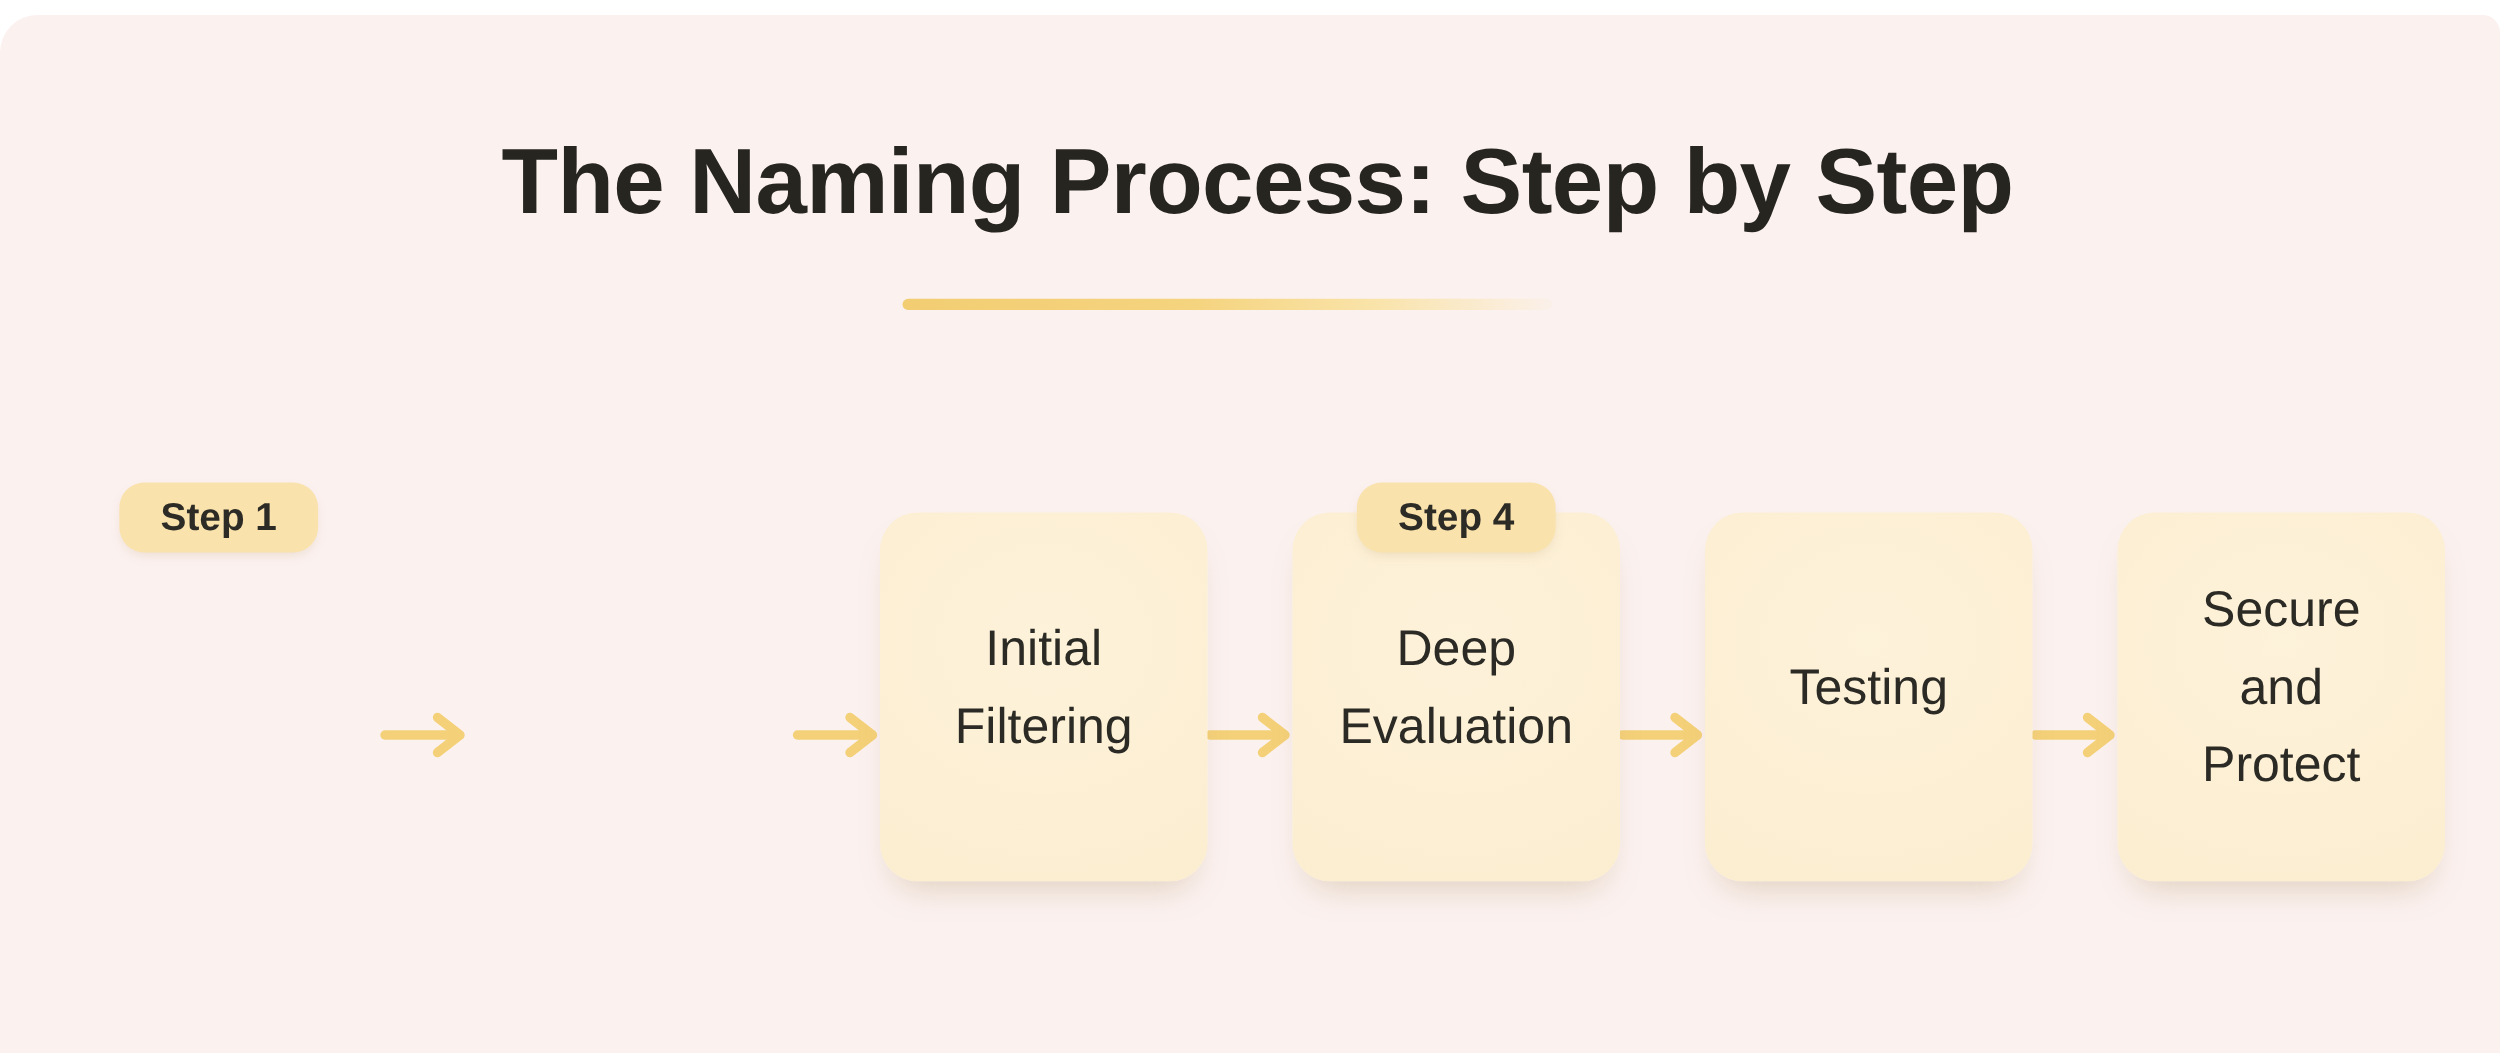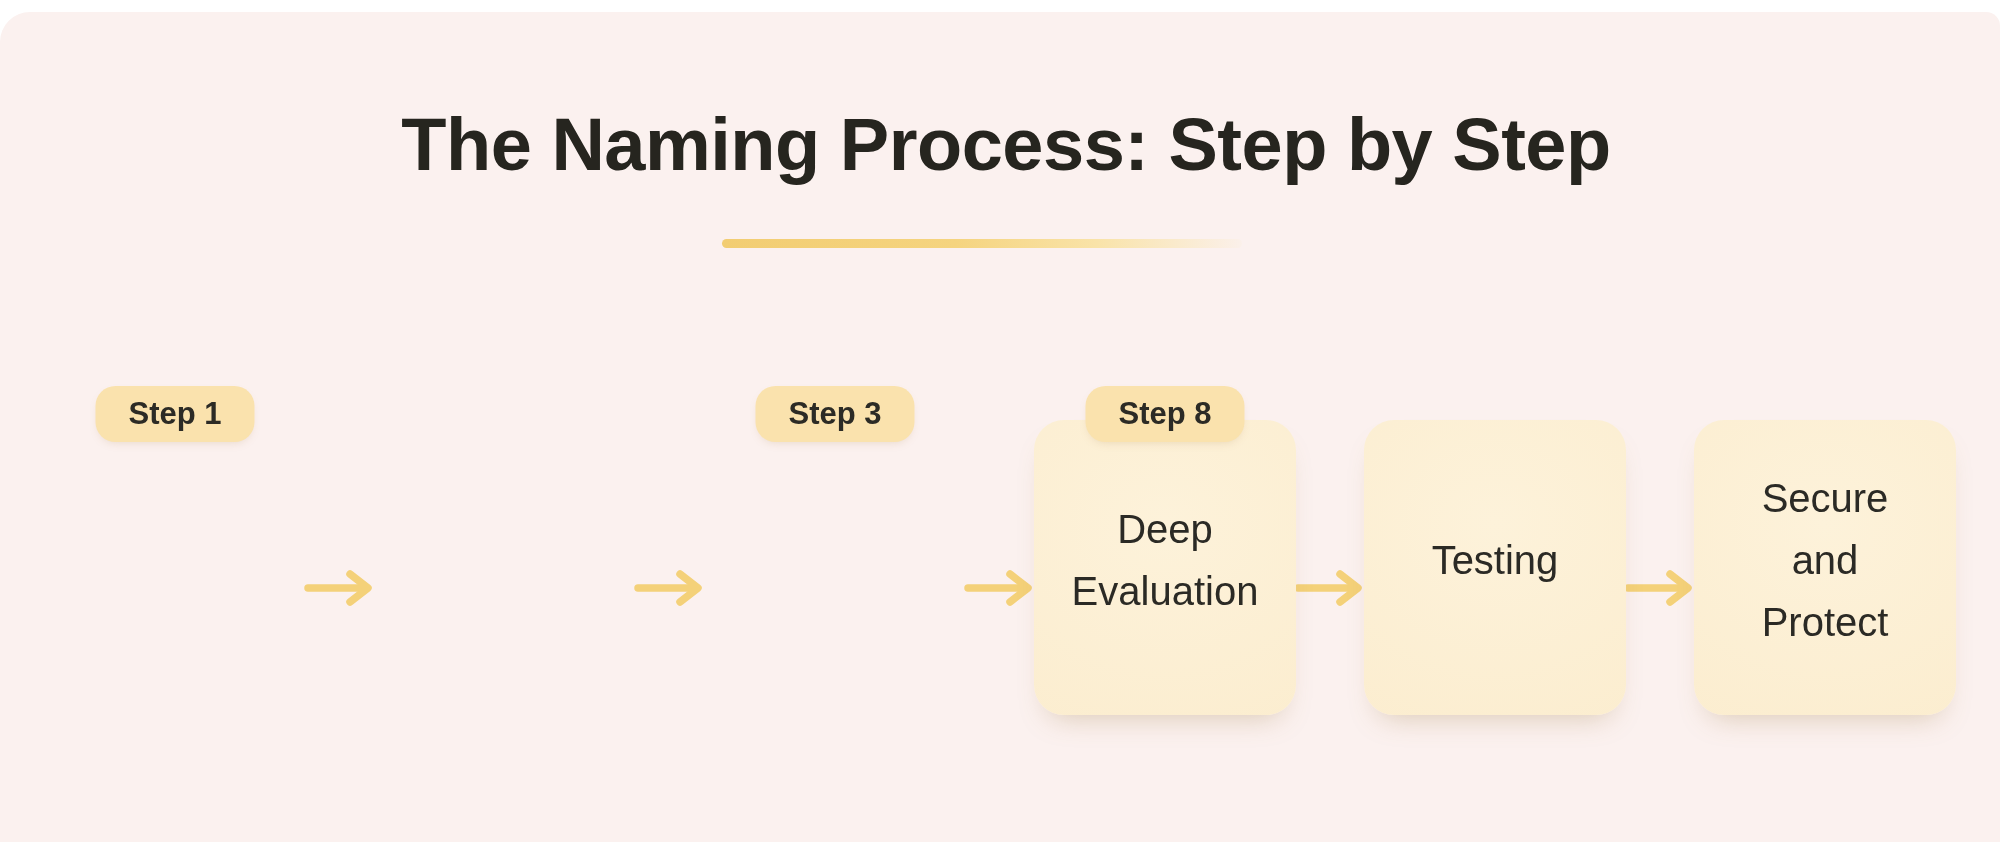--- a/index.html
+++ b/index.html
@@ -47,21 +47,21 @@
   .steps-row {
     margin-top: 138px;
     padding: 0 44px;
     display: flex;
     align-items: flex-start;
   }
   .step {
     position: relative;
     flex: 0 0 auto;
     width: 262px;
-    padding-top: 34px;
+    padding-top: 24px;
   }
   .step-badge {
     position: absolute;
     top: 0;
     left: 50%;
     transform: translateX(-50%);
     z-index: 2;
     height: 56px;
     padding: 0 33px;
     display: flex;
@@ -143,32 +143,35 @@
       </div>
 
       <div class="arrow-cell">
         <svg class="arrow-svg" viewBox="0 0 76 42">
           <path d="M6 21 H60"></path>
           <path d="M48 7 L66 21 L48 35"></path>
         </svg>
       </div>
 
       <div class="step">
-        <div class="step-badge">Step 3</div>
-      </div>
-
-      <div class="arrow-cell">
-        <svg class="arrow-svg" viewBox="0 0 76 42">
-          <path d="M6 21 H60"></path>
-          <path d="M48 7 L66 21 L48 35"></path>
-        </svg>
-      </div>
-
-      <div class="step">
-        <div class="step-badge">Step 8</div>
+        <div class="step-card">
+          <div class="step-label">Initial
+Filtering</div>
+        </div>
+      </div>
+
+      <div class="arrow-cell">
+        <svg class="arrow-svg" viewBox="0 0 76 42">
+          <path d="M6 21 H60"></path>
+          <path d="M48 7 L66 21 L48 35"></path>
+        </svg>
+      </div>
+
+      <div class="step">
+        <div class="step-badge">Step 4</div>
         <div class="step-card">
           <div class="step-label">Deep
 Evaluation</div>
         </div>
       </div>
 
       <div class="arrow-cell">
         <svg class="arrow-svg" viewBox="0 0 76 42">
           <path d="M6 21 H60"></path>
           <path d="M48 7 L66 21 L48 35"></path>

